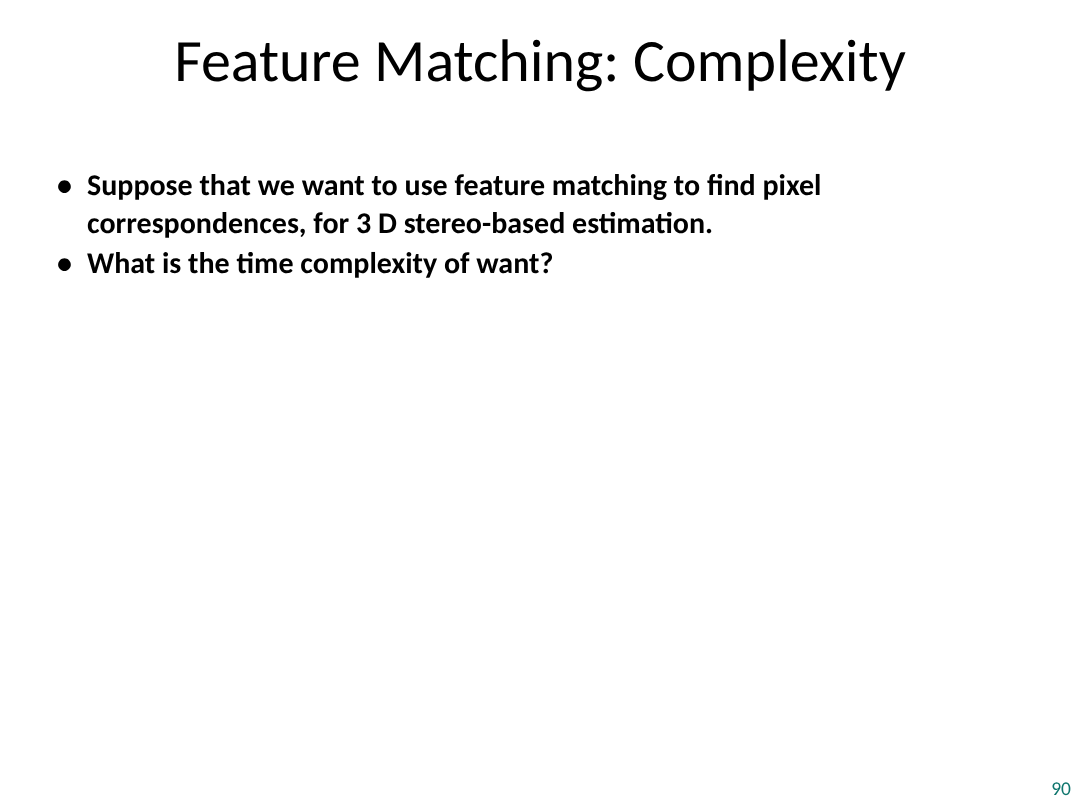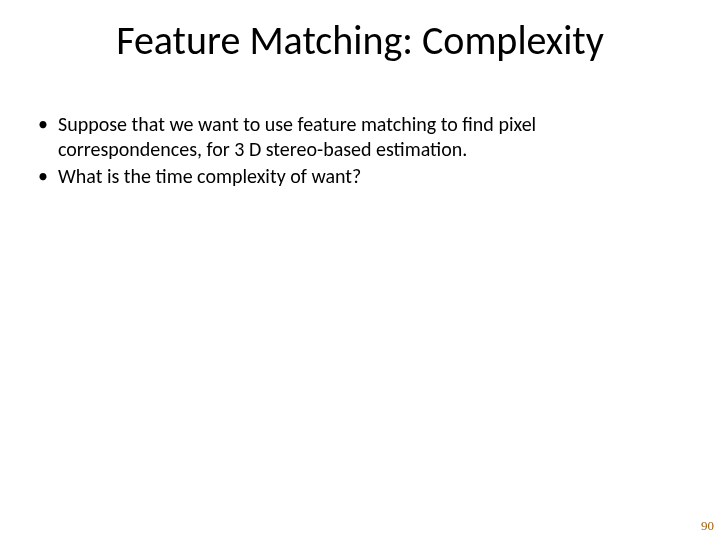--- a/index.html
+++ b/index.html
@@ -32,20 +32,21 @@
   .body {
     position: absolute;
     top: 112px;
     left: 36px;
     right: 36px;
   }
   .bullets {
     list-style: none;
     margin: 0;
     padding: 0;
+    font-weight: bold;
   }
   .bullets > li {
     position: relative;
     padding-left: 22px;
     font-size: 20px;
     line-height: 1.25;
     margin-bottom: 2px;
   }
   .bullets > li::before {
     content: "•";
@@ -53,22 +54,21 @@
     left: 2px;
     top: 0;
     font-size: 20px;
     line-height: 1.25;
   }
   .page-number {
     position: absolute;
     bottom: 6px;
     right: 6px;
     font-size: 13px;
-    color: #a16207;
-    font-family: Liberation Serif, serif;
+    color: #0f766e;
   }
 </style>
 </head>
 <body>
 
 <div class="slide">
   <div class="title">Feature Matching: Complexity</div>
   <div class="body">
     <ul class="bullets">
       <li>Suppose that we want to use feature matching to find pixel correspondences, for 3 D stereo-based estimation.</li>

